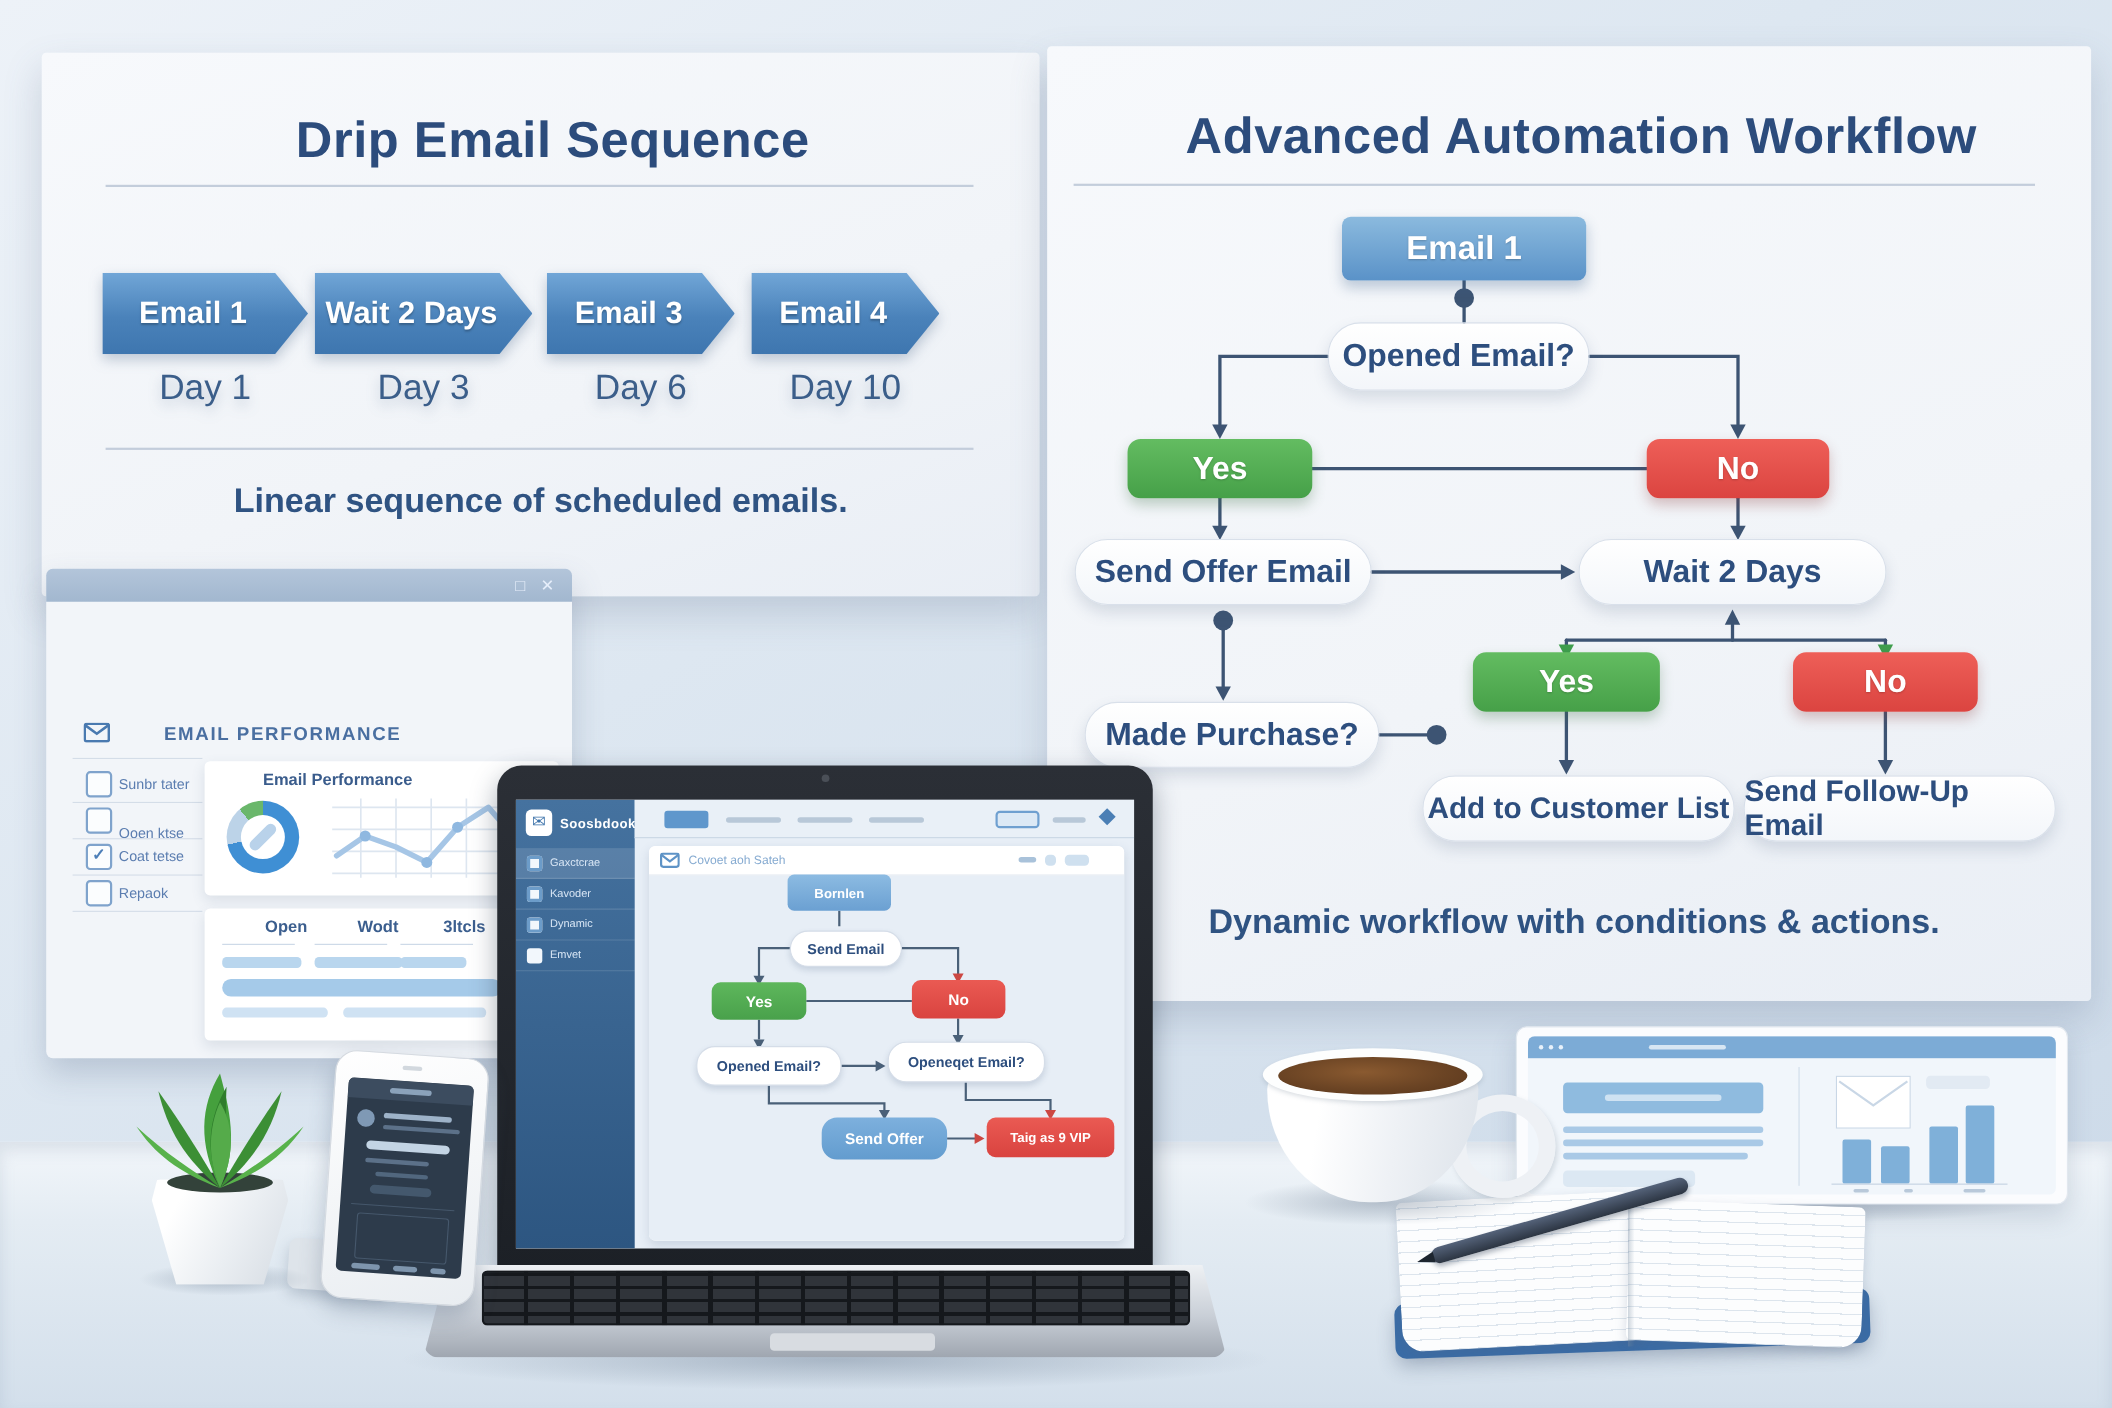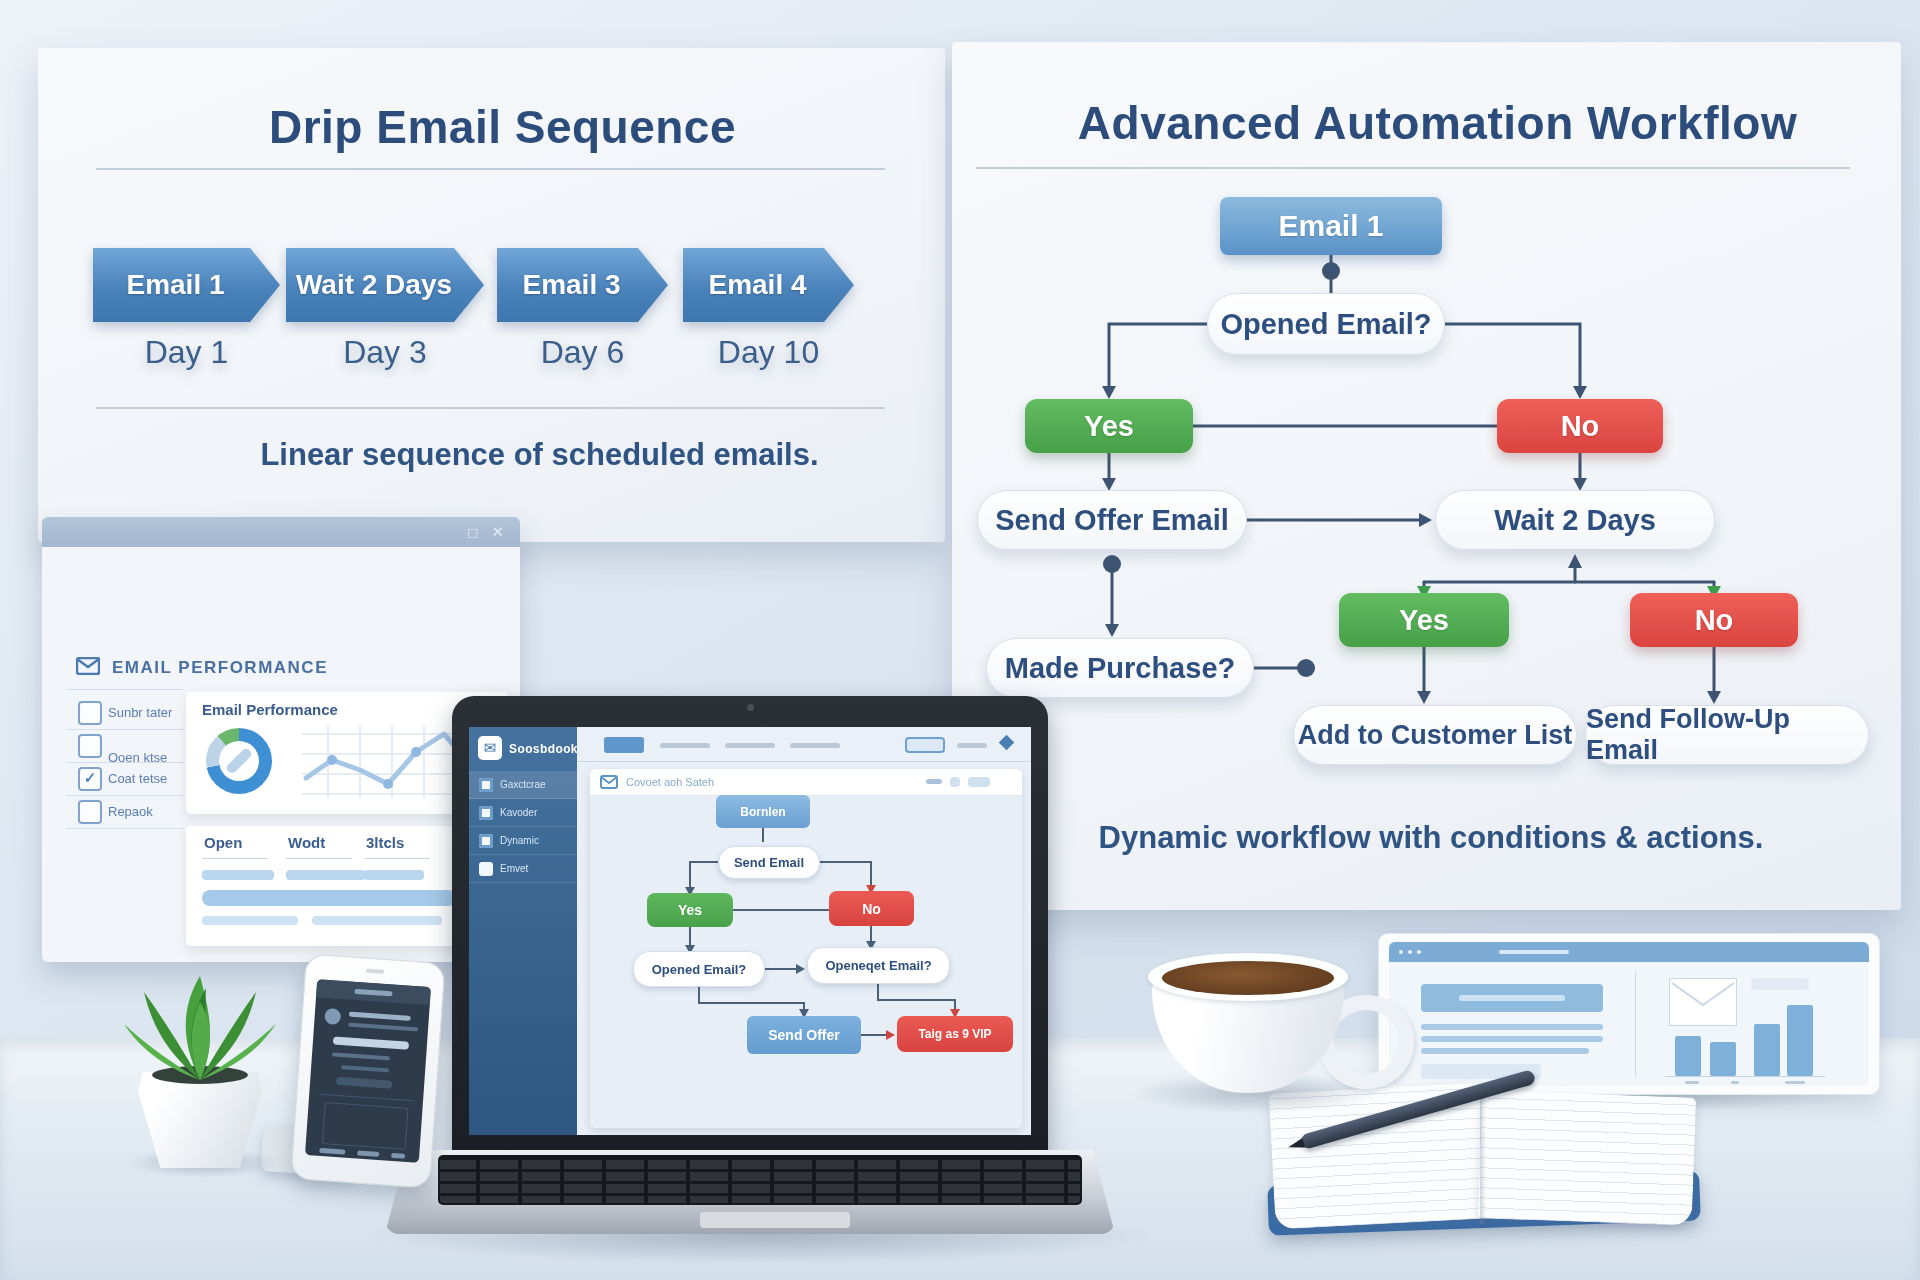--- a/index.html
+++ b/index.html
@@ -99,21 +99,21 @@
   .shadow{position:absolute;border-radius:50%;background:radial-gradient(ellipse,rgba(70,90,115,.32) 0%,rgba(70,90,115,0) 70%);}
   
   .page{position:absolute;background:#fcfdfe;
       background-image:repeating-linear-gradient(0deg,rgba(190,205,220,.5) 0 1px,transparent 1px 10px);
       box-shadow:0 4px 10px rgba(80,100,130,.22);}
   #pen{position:absolute;left:1297px;top:1102px;width:242px;height:15px;border-radius:8px;
       background:linear-gradient(180deg,#55637a,#2c3542);transform:rotate(-16deg);
       box-shadow:0 3px 5px rgba(60,75,95,.4);}
   #pen:after{content:"";position:absolute;left:-14px;top:3px;border-right:16px solid #1e2630;
       border-top:5px solid transparent;border-bottom:5px solid transparent;}
-  .lbl{position:absolute;}
+  .lbl{position:absolute;margin-left:37px;}
 </style>
 </head>
 <body>
 
 <div id="stage">
 
   <div class="card" style="left:38px;top:48px;width:896px;height:494px;">
     <div class="panel-title" style="top:52px;">Drip Email Sequence</div>
     <div class="hr" style="left:58px;top:120px;width:789px;"></div>
 
@@ -128,21 +128,21 @@
     <div class="stepcol" style="left:459px;width:171px;">
       <div class="chev">Email 3</div>
       <div class="daylbl">Day 6</div>
     </div>
     <div class="stepcol" style="left:645px;width:171px;">
       <div class="chev">Email 4</div>
       <div class="daylbl">Day 10</div>
     </div>
 
     <div class="hr" style="left:58px;top:359px;width:789px;"></div>
-    <div class="caption" style="left:0;top:389px;width:100%;margin-left:48px;">Linear sequence of scheduled emails.</div>
+    <div class="caption" style="left:0;top:389px;width:100%;">Linear sequence of scheduled emails.</div>
   </div>
 
   <div class="card" style="left:952px;top:42px;width:938px;height:868px;">
     <div class="panel-title" style="top:54px;">Advanced Automation Workflow</div>
     <div class="hr" style="left:24px;top:125px;width:874px;"></div>
 
     <svg class="wire" width="938" height="868" viewBox="0 0 938 868">
       <g stroke="#3d5473" stroke-width="3" fill="none" stroke-linecap="round">
         <path d="M379,213 V251"></path>
         <path d="M255,282 H157 V344"></path>
@@ -380,21 +380,21 @@
             <polygon points="296,261 296,271 305,266"></polygon>
           </g>
         </svg>
 
         <div class="lnode lb" style="left:126px;top:26px;width:94px;height:33px;">Bornlen</div>
         <div class="lnode lw" style="left:128px;top:77px;width:102px;height:33px;">Send Email</div>
         <div class="lnode lg" style="left:57px;top:124px;width:86px;height:34px;">Yes</div>
         <div class="lnode lr" style="left:239px;top:122px;width:85px;height:35px;">No</div>
         <div class="lnode lw" style="left:43px;top:182px;width:132px;height:36px;">Opened Email?</div>
         <div class="lnode lw" style="left:217px;top:178px;width:143px;height:37px;">Openeqet Email?</div>
-        <div class="lnode lb" style="left:157px;top:247px;width:114px;height:38px;background:linear-gradient(180deg,#7db0dd,#639ccf);font-size:14px;font-weight:700;">Send Offer</div>
+        <div class="lnode lb" style="left:157px;top:247px;width:114px;height:38px;background:linear-gradient(180deg,#7db0dd,#639ccf);font-size:14px;font-weight:700;border-radius:14px;">Send Offer</div>
         <div class="lnode lr" style="left:307px;top:247px;width:116px;height:36px;font-size:12px;">Taig as 9 VIP</div>
       </div>
     </div>
   </div>
   <div id="lap-base">
     <div id="lap-keys"></div>
     <div id="lap-pad"></div>
   </div>
 
   <div class="abs" style="left:262px;top:1128px;width:92px;height:46px;background:#dee4ea;border-radius:8px;transform:rotate(4deg);box-shadow:0 6px 12px rgba(70,90,115,.25);"></div>

